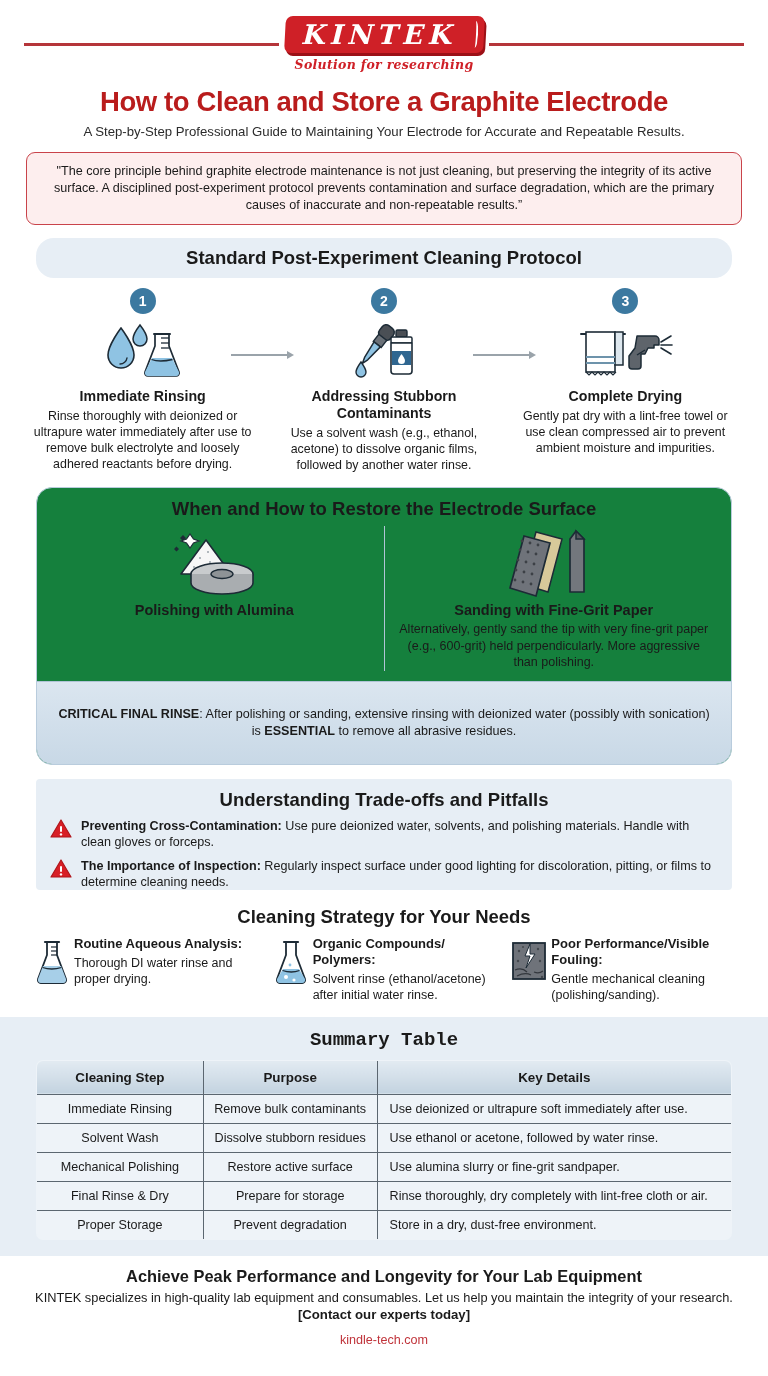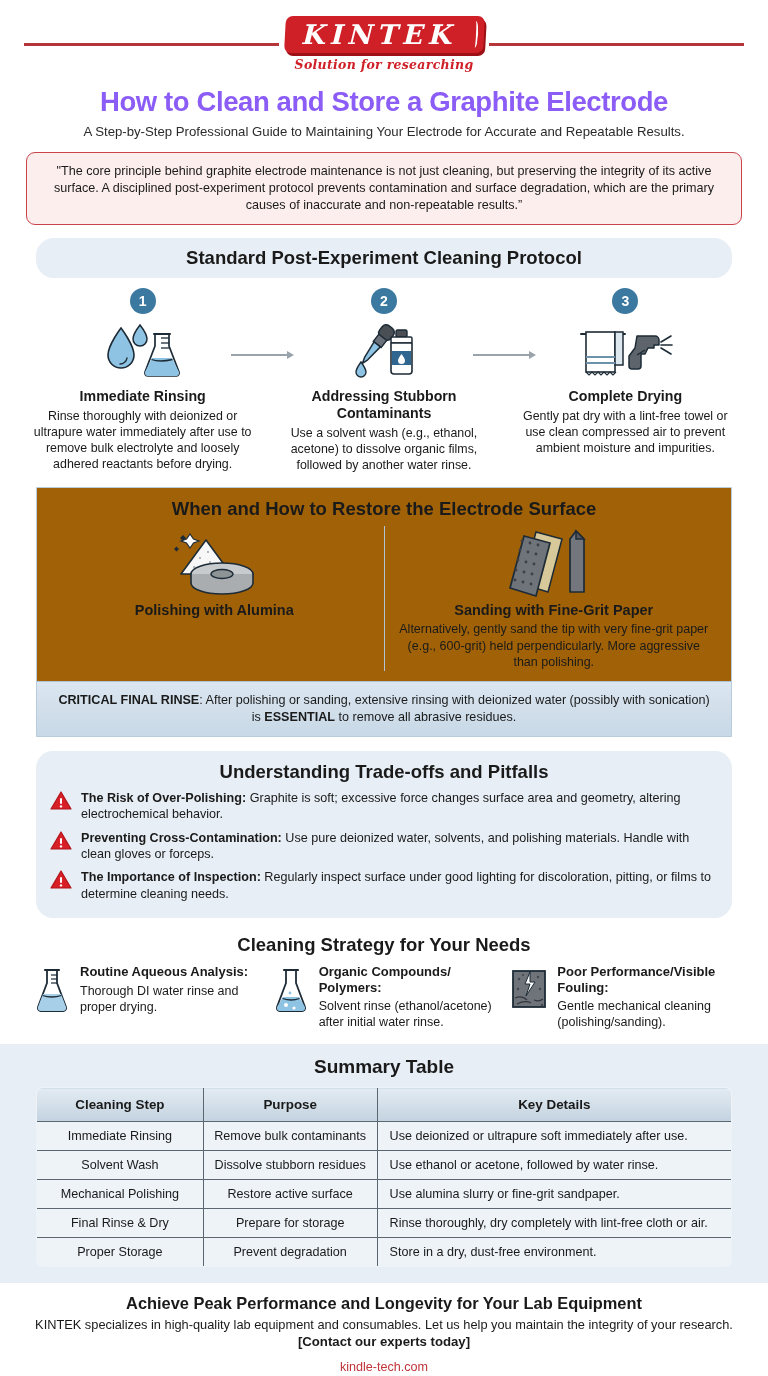--- a/index.html
+++ b/index.html
@@ -34,21 +34,21 @@
     font-size: 27px; letter-spacing: 5px; color: #ffffff; line-height: 1;
   }
   .logo-tag {
     margin-top: 4px; font-family: "DejaVu Serif", serif;
     font-style: italic; font-weight: 700; font-size: 12.5px;
     letter-spacing: 0.3px; color: #cf2027;
   }
 
   .title {
     text-align: center; font-size: 27.5px; font-weight: 700;
-    letter-spacing: -0.4px; margin-top: 14px; color: #8b5cf6;
+    letter-spacing: -0.4px; margin-top: 14px; color: #b91c1c;
   }
   .subtitle {
     text-align: center; font-size: 13.2px; margin-top: 6px; color: #2b2b2b;
   }
 
   
   .quote {
     margin: 13px 26px 0; padding: 10px 18px;
     background: #fdeeee; border: 1.4px solid #c9434a; border-radius: 9px;
     text-align: center; font-size: 12.6px; line-height: 1.35; color: #1a1a1a;
@@ -68,54 +68,54 @@
   }
   .step-icon { height: 58px; display: flex; align-items: flex-end; justify-content: center; }
   .step-title { font-size: 14.2px; font-weight: 700; margin-top: 10px; line-height: 1.2; }
   .step-text { font-size: 12.4px; line-height: 1.3; margin-top: 3px; padding: 0 2px; }
   .arrow { position: absolute; top: 62px; width: 64px; height: 10px; }
   .arrow.a1 { left: 100%; margin-left: -32px; }
   .arrow svg { display: block; }
 
   
   .restore {
-    margin: 14px 36px 0; background: #a16207;
-    border: 1.2px solid #b9ccdd; border-radius: 1px; overflow: hidden;
+    margin: 14px 36px 0; background: #15803d;
+    border: 1.2px solid #b9ccdd; border-radius: 16px; overflow: hidden;
   }
   .restore h2 { text-align: center; font-size: 18.5px; font-weight: 700; padding: 10px 10px 0; }
   .restore-cols { display: flex; padding: 6px 8px 10px; }
   .restore-col { flex: 1 1 0; text-align: center; padding: 0 12px; }
   .restore-col + .restore-col { border-left: 1.2px solid #b0c4d6; }
   .restore-icon { height: 72px; display: flex; align-items: center; justify-content: center; }
   .restore-title { font-size: 14.5px; font-weight: 700; margin-top: 4px; }
   .restore-text { font-size: 12.5px; line-height: 1.32; margin-top: 3px; }
   .critical {
     background: linear-gradient(180deg,#dbe6f0 0%,#c8d8e6 100%);
     border-top: 1.2px solid #b0c4d6;
-    text-align: center; font-size: 12.6px; line-height: 1.35; padding: 10px 18px;
-  }
-
-  
-  .pitfalls { margin: 14px 36px 0; background: #e7eef5; border-radius: 17px; padding: 10px 14px 16px; }
+    text-align: center; font-size: 12.6px; line-height: 1.35; padding: 24px 18px;
+  }
+
+  
+  .pitfalls { margin: 14px 36px 0; background: #e7eef5; border-radius: 4px; padding: 10px 14px 0; }
   .pitfalls h2 { text-align: center; font-size: 18.5px; font-weight: 700; margin-bottom: 6px; }
   .pitfall { display: flex; gap: 9px; align-items: flex-start; margin-top: 7px; }
   .pitfall p { font-size: 12.6px; line-height: 1.3; }
   .warn { flex: 0 0 auto; margin-top: 1px; }
 
   
   .strategy-h { text-align: center; font-size: 18.5px; font-weight: 700; margin-top: 16px; }
   .strategy { display: flex; margin: 8px 26px 0; }
-  .strat { flex: 1 1 0; display: flex; gap: 8px; padding: 0 6px; align-items: flex-start; }
+  .strat { flex: 1 1 0; display: flex; gap: 2px; padding: 0 6px; align-items: flex-start; }
   .strat-icon { flex: 0 0 auto; width: 40px; display: flex; justify-content: center; padding-top: 3px; }
   .strat-title { font-size: 13px; font-weight: 700; line-height: 1.2; }
   .strat-text { font-size: 12.5px; line-height: 1.28; margin-top: 3px; }
 
   
   .summary-wrap { margin-top: 14px; background: #e7eef5; padding: 12px 0 16px; }
-  .summary-wrap h2 { text-align: center; font-size: 19px; font-weight: 700; margin-bottom: 9px; }
+  .summary-wrap h2 { text-align: center; font-size: 19px; font-weight: 700; margin-bottom: 9px; font-family: Liberation Mono, monospace; }
   table { width: calc(100% - 72px); margin: 0 36px; border-collapse: collapse;
           background: #eef3f8; border: 1.3px solid #5b6670; border-radius: 7px; overflow: hidden; }
   th {
     background: linear-gradient(180deg,#e3ebf2 0%,#c3d3e0 100%);
     font-size: 13.4px; font-weight: 700; padding: 9px 6px; text-align: center;
     border: 1px solid #5b6670;
   }
   td { font-size: 12.6px; padding: 7px 8px; border: 1px solid #5b6670; background: #eef3f8; }
   td.c1 { text-align: center; width: 24%; }
   td.c2 { text-align: center; width: 25%; }
@@ -283,30 +283,20 @@
       </div>
     </div>
     <div class="critical">
       <b>CRITICAL FINAL RINSE</b><span>: After polishing or sanding, extensive rinsing with deionized water (possibly with sonication) is </span><b>ESSENTIAL</b><span> to remove all abrasive residues.</span>
     </div>
   </div>
 
   <div class="pitfalls">
     <h2>Understanding Trade-offs and Pitfalls</h2>
 
-    <div class="pitfall">
-      <span class="warn">
-        <svg width="22" height="20" viewBox="0 0 22 20">
-            <path d="M11 1 L21 18 H1z" fill="#d81f26" stroke="#b0151b" stroke-width="1.2" stroke-linejoin="round"></path>
-            <rect x="10" y="7" width="2" height="6" rx="1" fill="#fff"></rect>
-            <circle cx="11" cy="15.4" r="1.2" fill="#fff"></circle>
-          </svg>
-      </span>
-      <p><b>The Risk of Over-Polishing:</b><span> Graphite is soft; excessive force changes surface area and geometry, altering electrochemical behavior.</span></p>
-    </div>
 
     <div class="pitfall">
       <span class="warn">
         <svg width="22" height="20" viewBox="0 0 22 20">
             <path d="M11 1 L21 18 H1z" fill="#d81f26" stroke="#b0151b" stroke-width="1.2" stroke-linejoin="round"></path>
             <rect x="10" y="7" width="2" height="6" rx="1" fill="#fff"></rect>
             <circle cx="11" cy="15.4" r="1.2" fill="#fff"></circle>
           </svg>
       </span>
       <p><b>Preventing Cross-Contamination:</b><span> Use pure deionized water, solvents, and polishing materials. Handle with clean gloves or forceps.</span></p>

